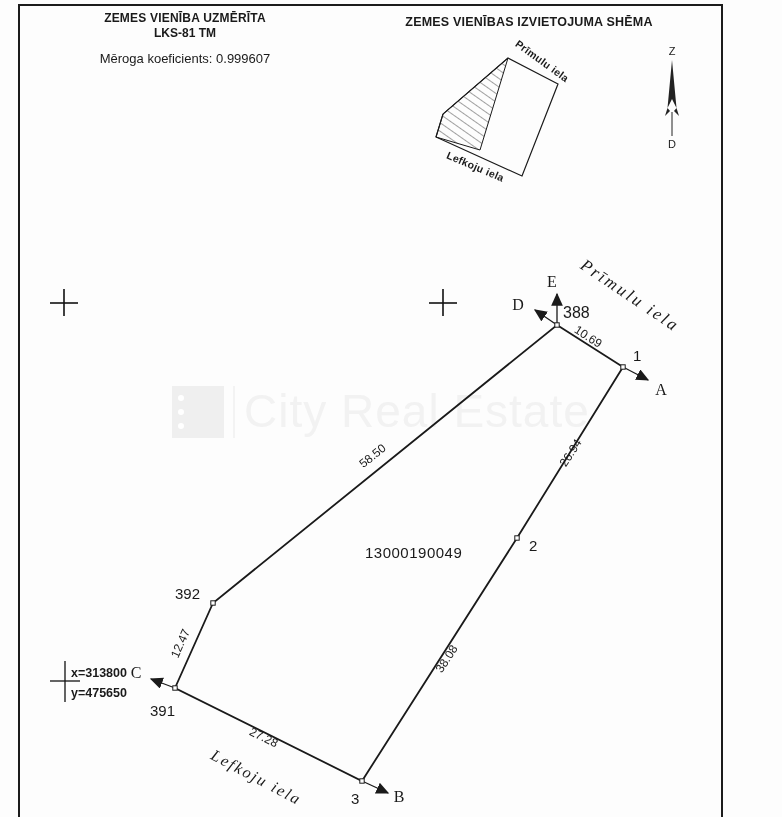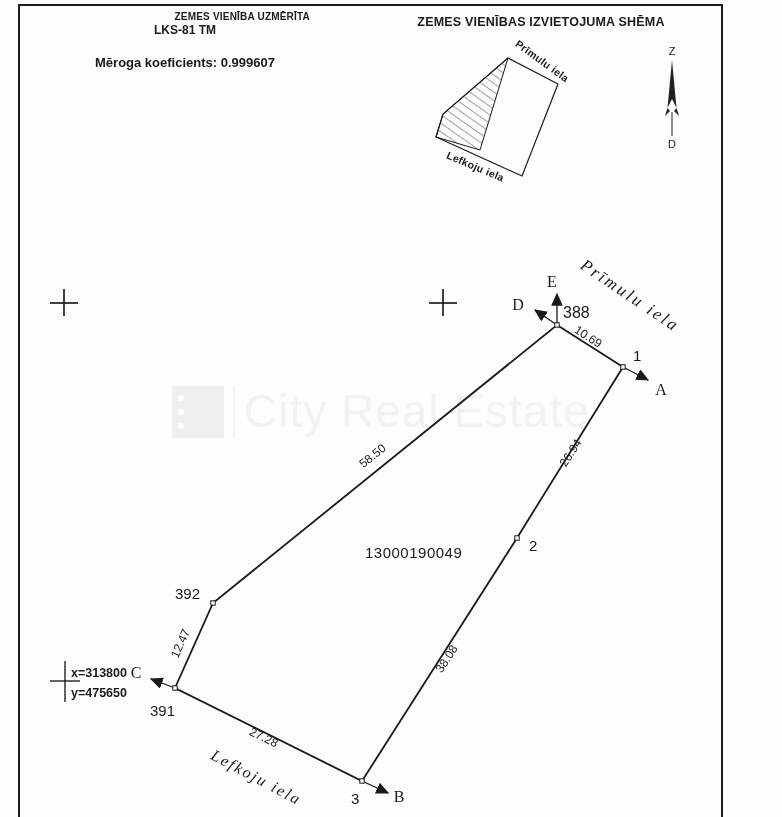--- a/index.html
+++ b/index.html
@@ -1,24 +1,24 @@
 <!DOCTYPE html>
 <html><head>
 <meta charset="utf-8">
 <style>
   html,body{margin:0;padding:0;background:#fff;}
   .page{position:relative;width:782px;height:817px;background:#fdfdfd;overflow:hidden;
         font-family:"Liberation Sans",sans-serif;color:#1a1a1a;}
   .frame{position:absolute;left:18px;top:4px;width:701px;height:813px;
          border-top:2px solid #1c1c1c;border-left:2px solid #1c1c1c;border-right:2px solid #1c1c1c;}
   .hdr-left{position:absolute;left:60px;top:11px;width:250px;text-align:center;}
-  .hdr-left .l1{font-size:10px;font-weight:700;letter-spacing:.2px;text-align:right;}
+  .hdr-left .l1{font-size:12px;font-weight:700;letter-spacing:.2px;}
   .hdr-left .l2{font-size:12px;font-weight:700;margin-top:1px;}
-  .hdr-left .l3{font-size:13px;font-weight:700;margin-top:18px;}
-  .hdr-right{position:absolute;left:408px;top:15px;width:266px;text-align:center;
+  .hdr-left .l3{font-size:13px;font-weight:400;margin-top:11px;}
+  .hdr-right{position:absolute;left:396px;top:15px;width:266px;text-align:center;
              font-size:12.5px;font-weight:700;letter-spacing:.2px;}
   
   .wm{position:absolute;left:172px;top:384px;display:flex;align-items:flex-end;gap:9px;}
   .wm-logo{width:52px;height:52px;background:#efefef;position:relative;}
   .wm-logo i{position:absolute;left:6px;width:6px;height:6px;border-radius:50%;background:#fff;}
   .wm-logo i:nth-child(1){top:9px}.wm-logo i:nth-child(2){top:23px}.wm-logo i:nth-child(3){top:37px}
   .wm-bar{width:2px;height:52px;background:#f3f3f3;}
   .wm-text{font-size:46px;color:#f2f2f2;white-space:nowrap;letter-spacing:1px;}
   
   svg{position:absolute;left:0;top:0;}

